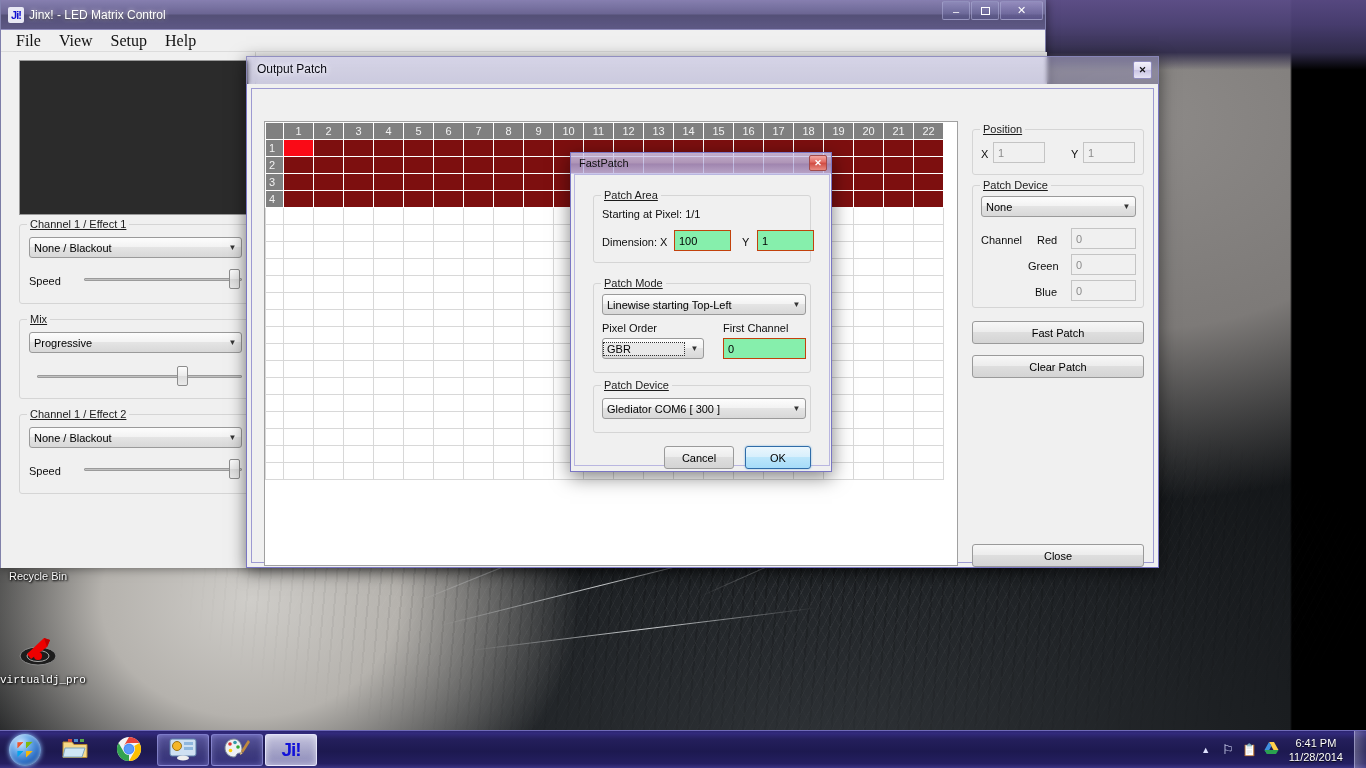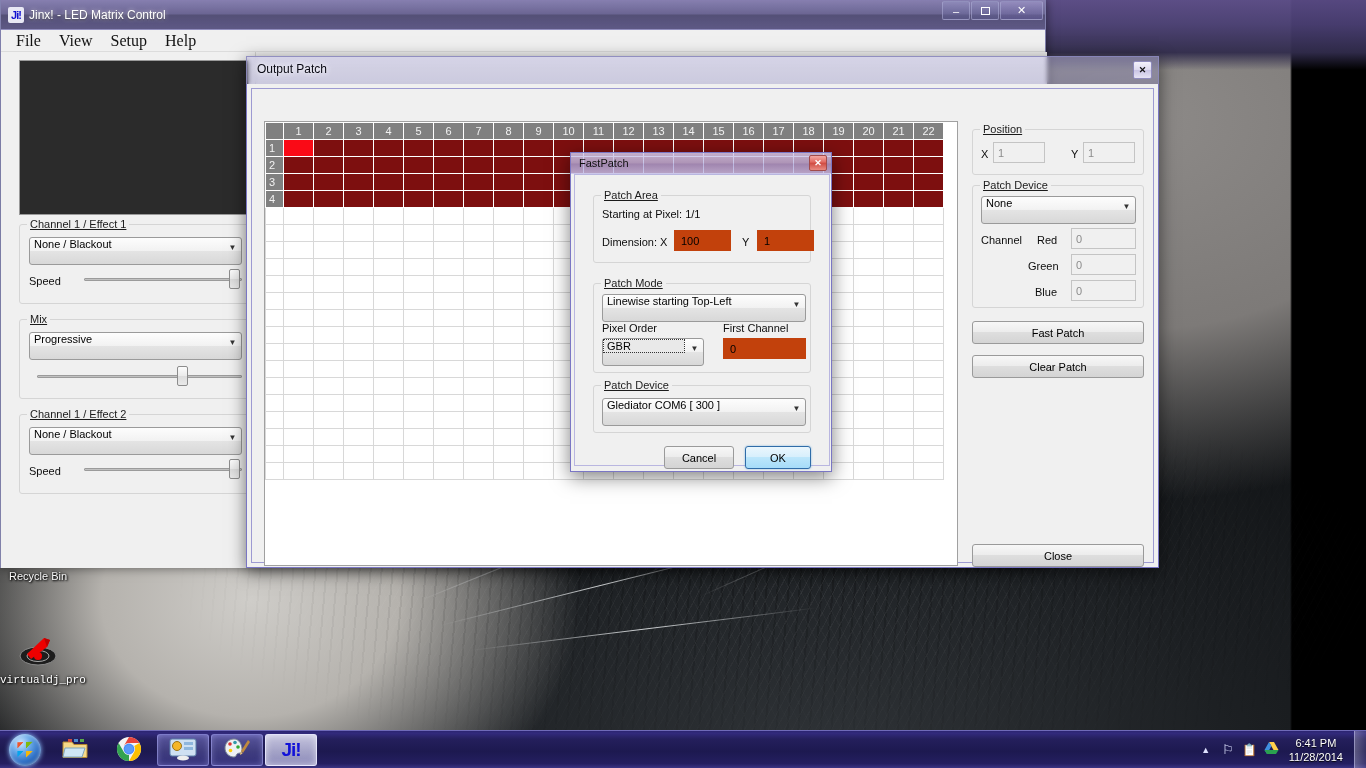--- a/index.html
+++ b/index.html
@@ -127,38 +127,38 @@
   }
   .grp {
     border: 1px solid #d5d5d5; border-radius: 3px;
     position: absolute;
   }
   .grp > .grp-title {
     position: absolute; top: -7px; left: 7px; background: #f0f0f0;
     padding: 0 3px; font-size: 11px; color: #1b1b1b; text-decoration: underline;
   }
   .combo {
-    position: absolute; height: 28px;
+    position: absolute; height: 21px;
     border: 1px solid #9a9a9a; border-radius: 3px;
     background: linear-gradient(to bottom, #fdfdfd 0%, #f2f2f2 48%, #e4e4e4 50%, #d8d8d8 100%);
     font-size: 11px; color: #000;
-    display: flex; align-items: flex-start; cursor: pointer;
+    display: flex; align-items: center; cursor: pointer;
   }
   .combo .cb-text { padding-left: 4px; flex: 1; white-space: nowrap; overflow: hidden; }
   .combo .cb-text.focused {
     outline: 1px dotted #333; outline-offset: 0px; margin: 1px 2px 1px 1px; padding-left: 3px;
     background: #e9e9e9;
   }
   .combo .cb-arrow {
     width: 17px; text-align: center; font-size: 8px; color: #333;
     border-left: 0px; line-height: 19px;
   }
   .tbox {
     position: absolute; height: 21px;
-    border: 3px solid #c2410c; background: #c2410c;
+    border: 1px solid #c2410c; background: #86efac;
     font-size: 11px; color: #000;
     display: flex; align-items: center; padding-left: 4px;
     cursor: text;
   }
   .tbox.ro { background: #f0f0f0; color: #8c8c8c; border: 1px solid #c4c4c4; }
   .btn {
     position: absolute; height: 23px;
     border: 1px solid #9a9a9a; border-radius: 3px;
     background: linear-gradient(to bottom, #f7f7f7 0%, #ececec 48%, #dedede 50%, #d4d4d4 100%);
     font-size: 11px; color: #000;

